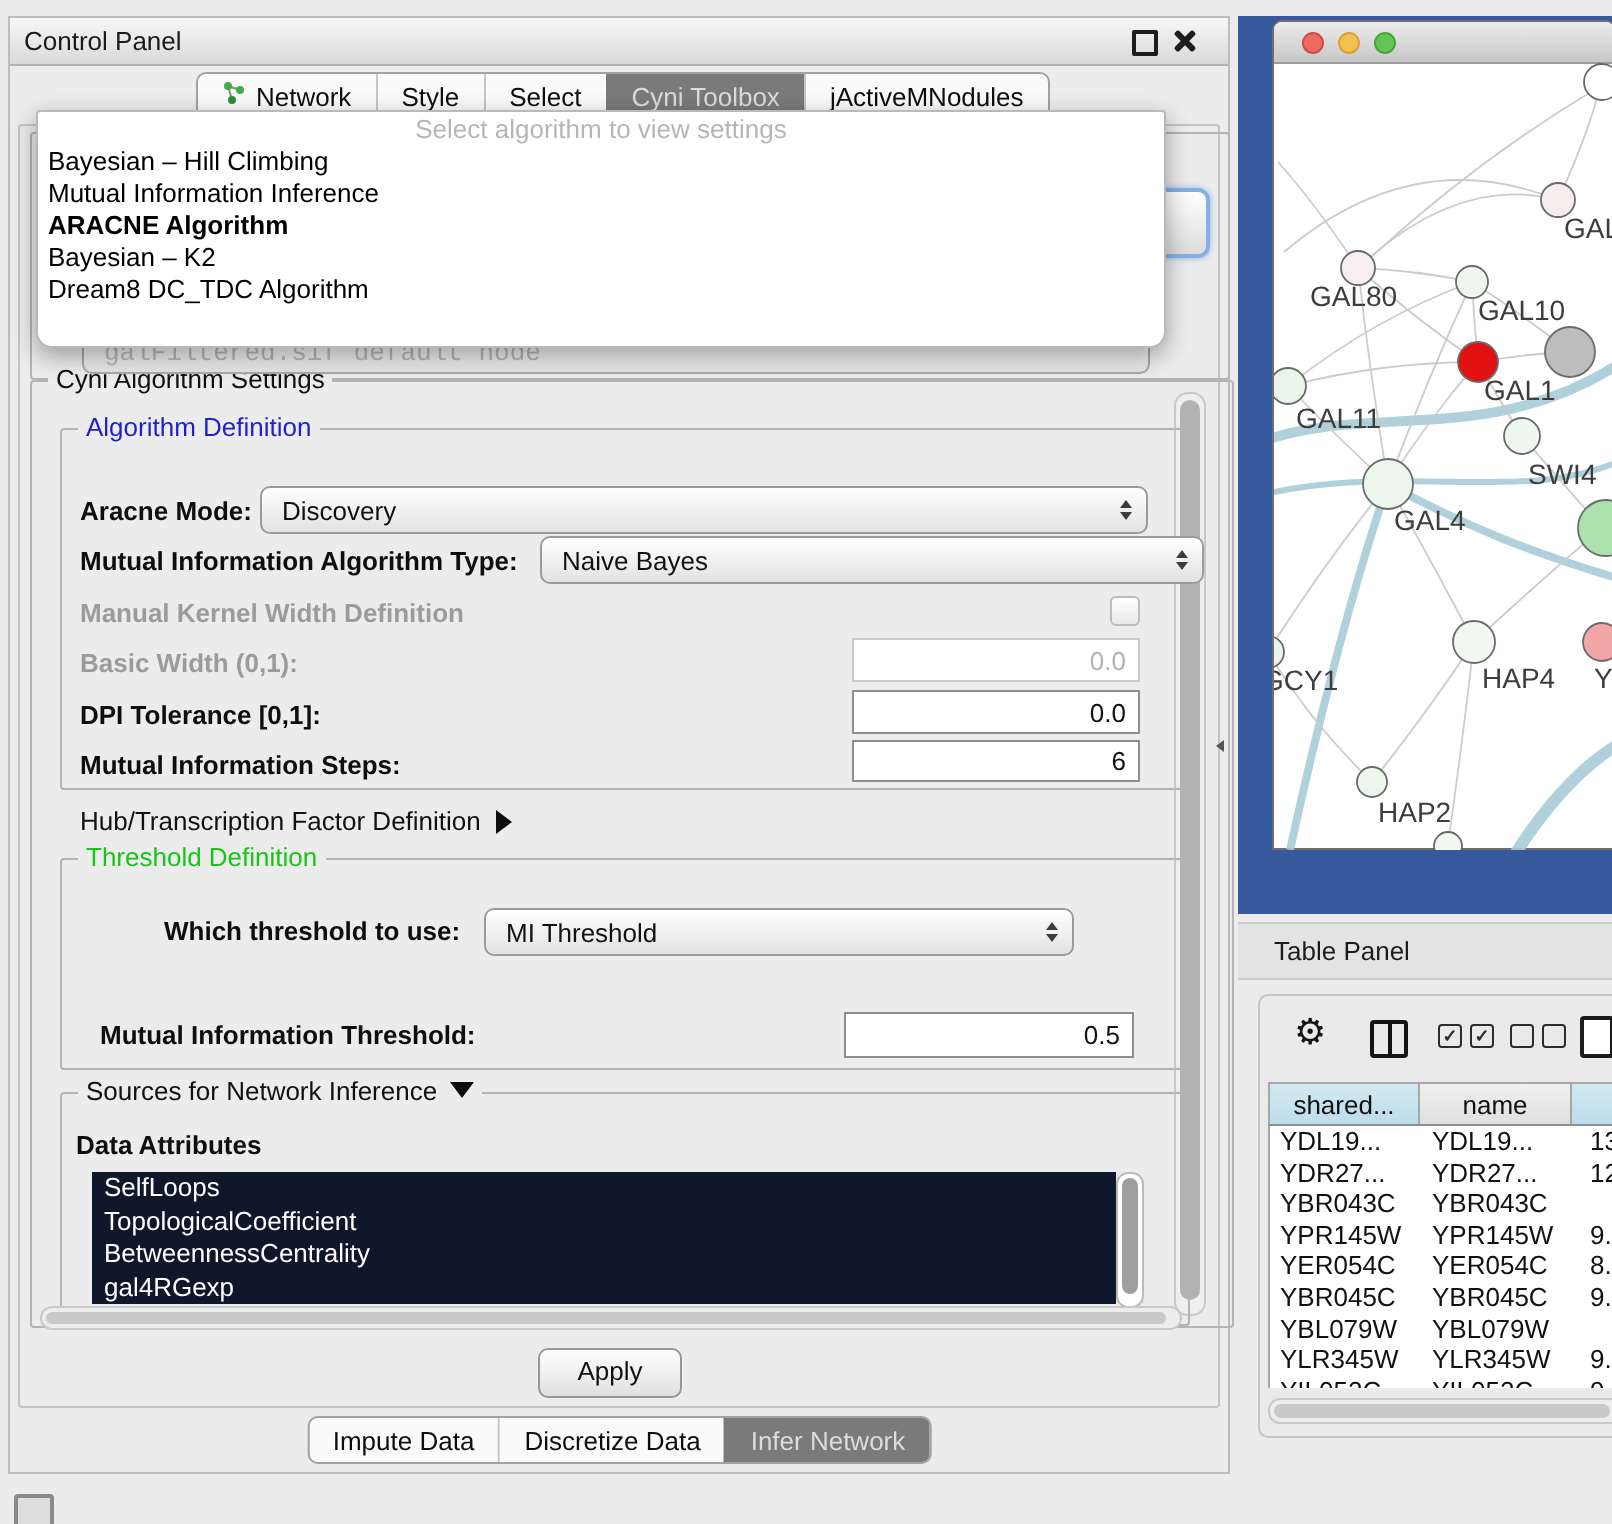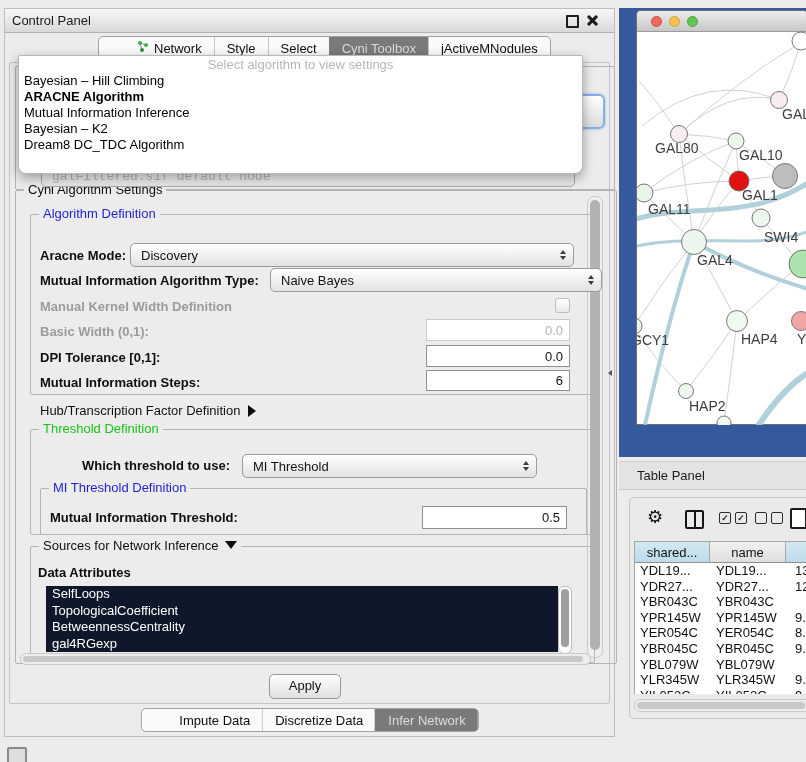--- a/index.html
+++ b/index.html
@@ -9,21 +9,21 @@
   
   #cp{left:4px;top:8px;width:609px;height:728px;background:#ececec;border:1px solid #bdbdbd;border-top:none;}
   #cp-titlebar{left:0;top:0;width:609px;height:23px;background:linear-gradient(#f7f7f7,#d9d9d9);
                border-top:1px solid #bdbdbd;border-bottom:1px solid #b1b1b1;}
   #cp-title{left:7px;top:4px;font-size:13px;color:#1a1a1a;}
   .float-ic{left:561px;top:6px;width:9px;height:9px;border:2px solid #1d1d1d;border-radius:1px;}
   .close-ic{left:581px;top:5px;width:13px;height:13px;}
   .close-ic::before,.close-ic::after{content:"";position:absolute;left:5px;top:0;width:3px;height:13px;background:#1d1d1d;border-radius:1px;}
   .close-ic::before{transform:rotate(45deg);} .close-ic::after{transform:rotate(-45deg);}
   
-  .segbar{display:inline-flex;height:22px;border:1px solid #a2a2a2;border-radius:5px;background:#fafafa;overflow:hidden;align-items:stretch;padding-left:26px;}
+  .segbar{display:inline-flex;height:22px;border:1px solid #a2a2a2;border-radius:5px;background:#fafafa;overflow:hidden;align-items:stretch;}
   .seg{display:flex;align-items:center;gap:5px;padding:0 12px;border-left:1px solid #c6c6c6;color:#0d0d0d;white-space:nowrap;}
   .seg:first-child{border-left:none;}
   .seg.sel{background:#7a7a7a;color:#dcdcdc;border-left-color:#7a7a7a;}
   #topTabs{left:93px;top:28px;} #bottomTabs{left:50%;transform:translateX(-50%);top:700px;}
   .content-frame{left:4px;top:54px;width:599px;height:640px;border:1px solid #c4c4c4;border-radius:2px;}
   
   .group{position:absolute;border:1px solid #b4b4b4;border-radius:2px;padding-left:13px;}
   .gt{position:absolute;top:-8px;left:8px;background:#ececec;padding:0 4px;font-size:13px;line-height:14px;}
   .gt.blue{color:#1f1fd0;} .gt.green{color:#17c517;} .gt.black{color:#101010;}
   .lbl{position:absolute;font-weight:bold;color:#0e0e0e;white-space:nowrap;}
@@ -135,22 +135,22 @@
     <div class="group" style="left:10px;top:58px;width:585px;height:122px;"></div>
     <div class="abs blue-frag"></div>
     <div class="abs ghost-combo">
       <span>galFiltered.sif default node</span>
     </div>
 
     <div class="abs" id="popup">
       <div class="ph">Select algorithm to view settings</div>
       <div id="algoList">
           <div class="algo-item">Bayesian – Hill Climbing</div>
+          <div class="algo-item">Mutual Information Inference</div>
           <div class="algo-item bold">ARACNE Algorithm</div>
-          <div class="algo-item">Mutual Information Inference</div>
           <div class="algo-item">Bayesian – K2</div>
           <div class="algo-item">Dream8 DC_TDC Algorithm</div>
         </div>
     </div>
 
     <div class="group" id="cyniGroup" style="left:10px;top:182px;width:587px;height:472px;">
       <span class="gt black">Cyni Algorithm Settings</span>
 
       <div class="vtrack" style="left:571px;top:5px;width:14px;height:460px;">
         <div class="vthumb" style="top:3px;height:450px;"></div>
@@ -197,23 +197,20 @@
       <div class="group" style="left:14px;top:238px;width:550px;height:104px;">
         <span class="gt green">Threshold Definition</span>
       </div>
       <span class="lbl" style="left:66px;top:267px;">Which threshold to use:</span>
       <div class="combo" style="left:226px;top:263px;width:295px;height:24px;">
         <span>MI Threshold</span>
         <span class="stepper">
             <i class="up"></i>
             <i class="dn"></i>
           </span>
-      </div>
-      <div class="group" style="left:24px;top:297px;width:532px;height:45px;">
-        <span class="gt blue">MI Threshold Definition</span>
       </div>
       <span class="lbl" style="left:34px;top:319px;">Mutual Information Threshold:</span>
       <div class="field" style="left:406px;top:315px;width:145px;height:23px;">
         <span>0.5</span>
       </div>
 
       <div class="group" style="left:14px;top:355px;width:550px;height:115px;">
         <span class="gt black"><span>Sources for Network Inference</span><span class="tri-down"></span></span>
       </div>
       <span class="lbl" style="left:22px;top:374px;">Data Attributes</span>

